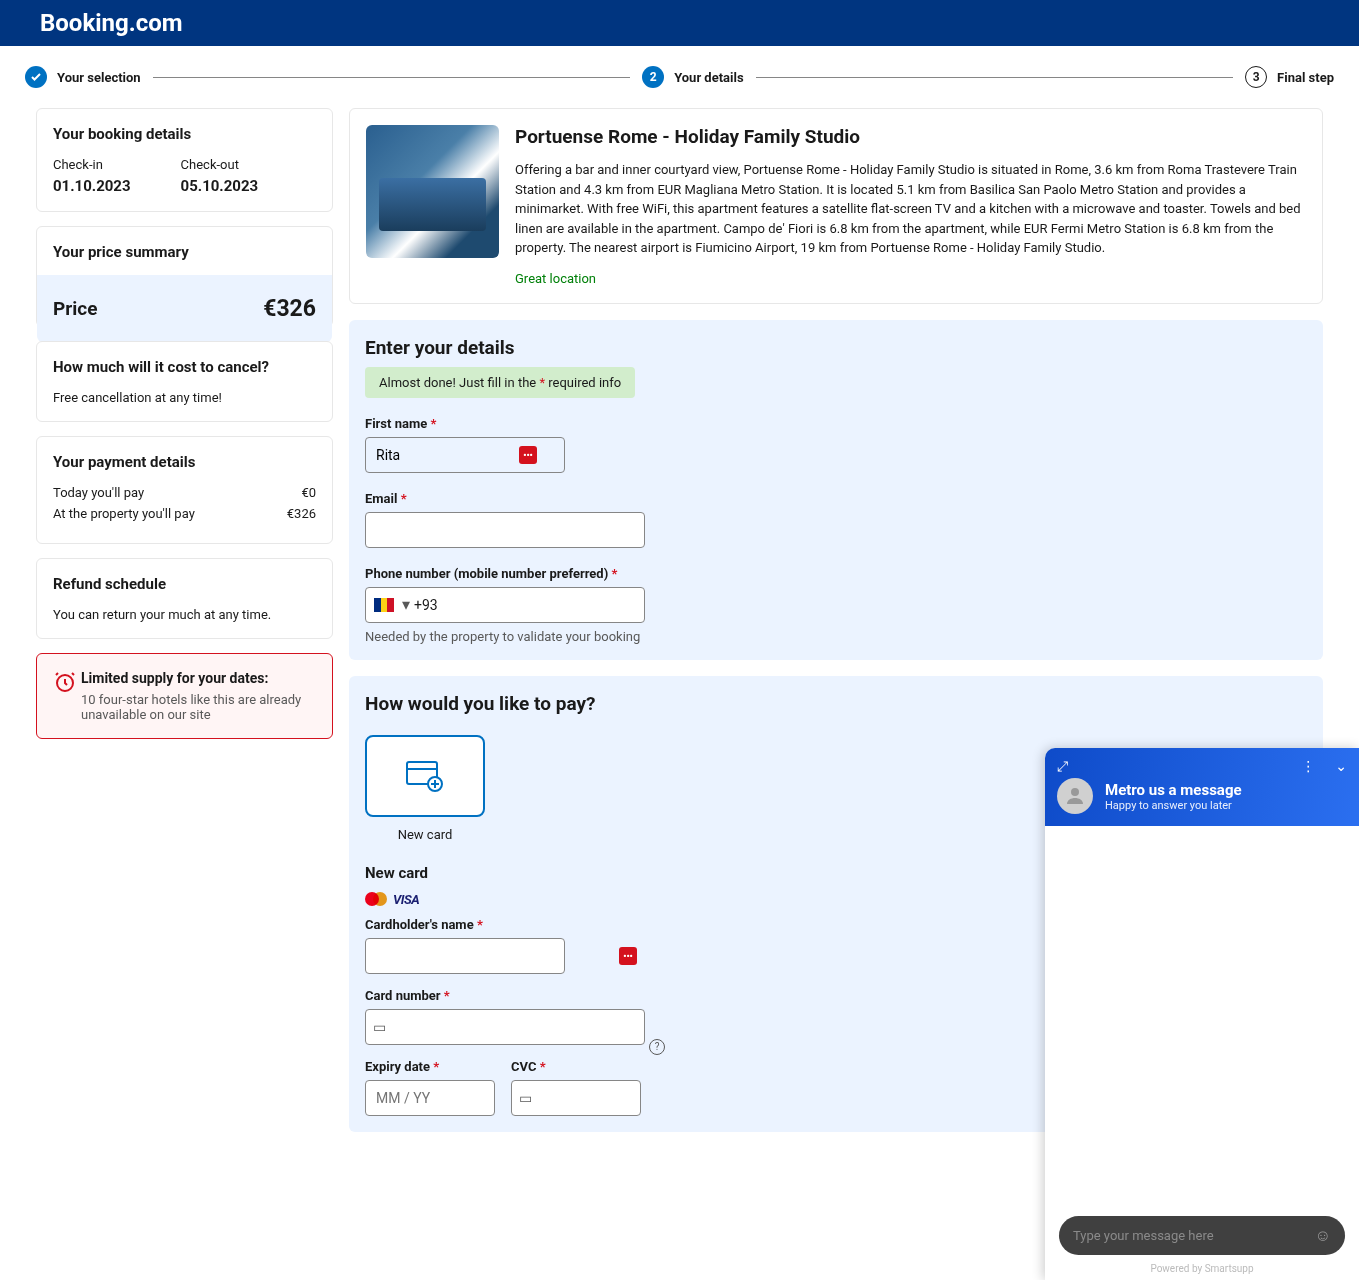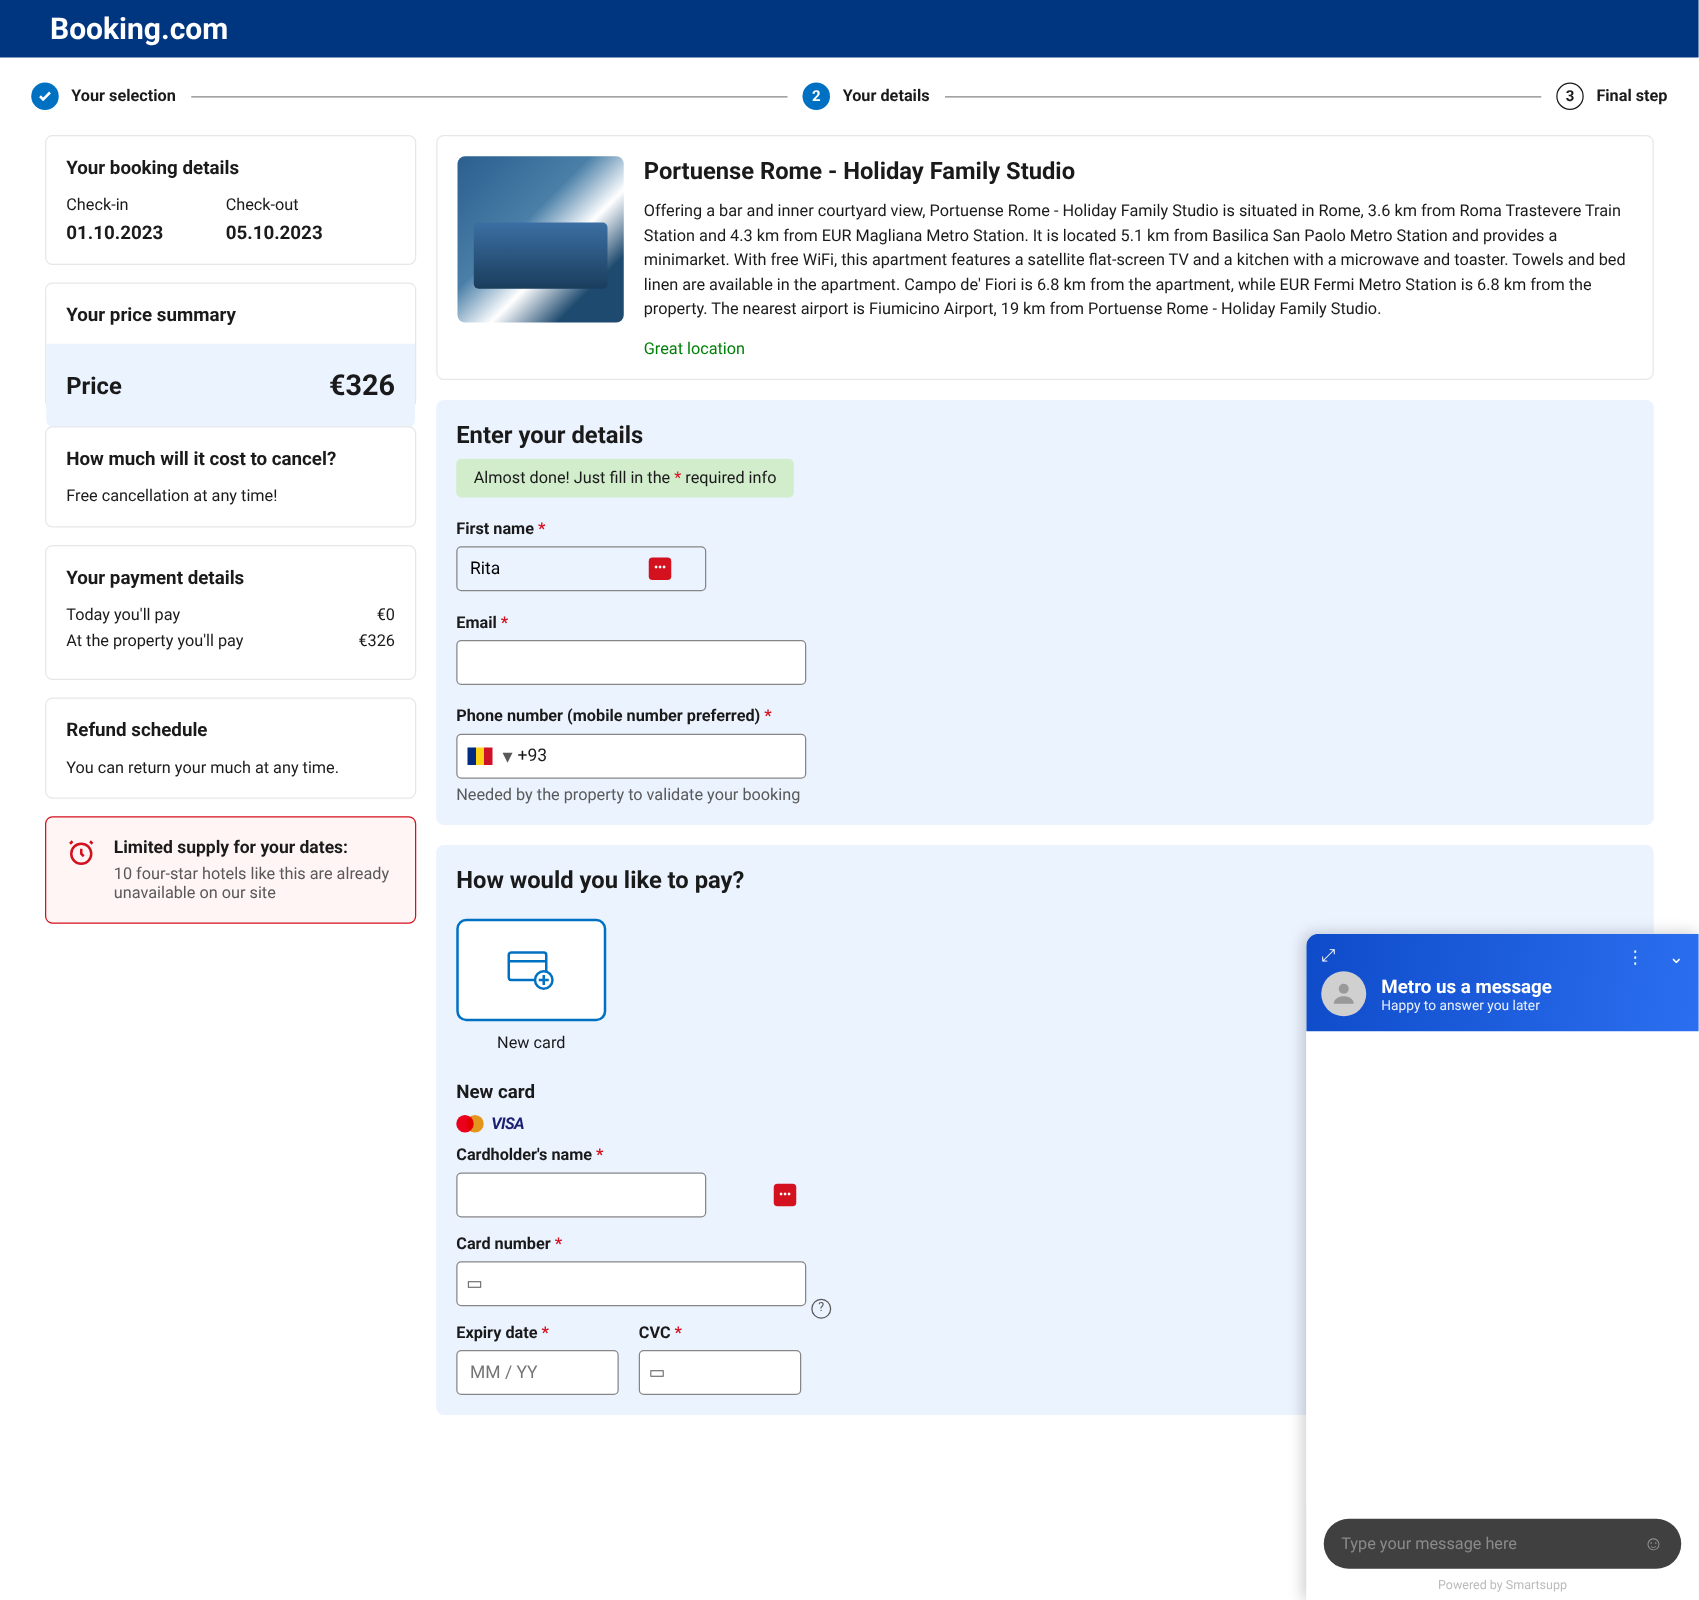--- a/index.html
+++ b/index.html
@@ -20,21 +20,21 @@
     .card h3 { font-size: 15px; font-weight: 700; margin-bottom: 14px; }
     .dates { display: flex; gap: 50px; }
     .date-col { }
     .date-label { font-size: 13px; color: #1a1a1a; margin-bottom: 5px; }
     .date-val { font-size: 15px; font-weight: 700; }
     .price-row { display: flex; justify-content: space-between; align-items: center; background: #ebf3ff; margin: 0 -16px -16px; padding: 20px 16px; border-radius: 0 0 6px 6px; }
     .price-label { font-size: 19px; font-weight: 700; }
     .price-val { font-size: 23px; font-weight: 700; }
     .small-text { font-size: 13px; color: #1a1a1a; }
     .pay-row { display: flex; justify-content: space-between; font-size: 13px; margin-bottom: 6px; }
-    .alert { border: 1px solid #d4111e; border-radius: 6px; padding: 16px; display: flex; gap: 14px; background: #fff5f5; }
+    .alert { border: 1px solid #d4111e; border-radius: 6px; padding: 16px; display: flex; gap: 4px; background: #fff5f5; }
     .alert-icon { width: 24px; height: 24px; flex-shrink: 0; }
     .alert-title { font-size: 14px; font-weight: 700; margin-bottom: 6px; }
     .alert-text { font-size: 13px; color: #595959; }
     .main { flex: 1; display: flex; flex-direction: column; gap: 16px; }
     .property-card { border: 1px solid #e7e7e7; border-radius: 6px; padding: 16px; display: flex; gap: 16px; background: #fff; }
     .property-img { width: 133px; height: 133px; background: linear-gradient(135deg, #2a5f8f 0%, #4a7fa8 40%, #fff 60%, #1e4a6f 80%); border-radius: 6px; flex-shrink: 0; position: relative; overflow: hidden; }
     .property-img::after { content:''; position:absolute; bottom:20%; left:10%; right:10%; height:40%; background:linear-gradient(180deg,#3b6fa3,#1a3d5c); border-radius:4px; }
     .property-info h2 { font-size: 19px; font-weight: 700; margin-bottom: 12px; }
     .property-desc { font-size: 13px; color: #1a1a1a; line-height: 1.5; margin-bottom: 10px; }
     .link { color: #008009; font-size: 13px; }

